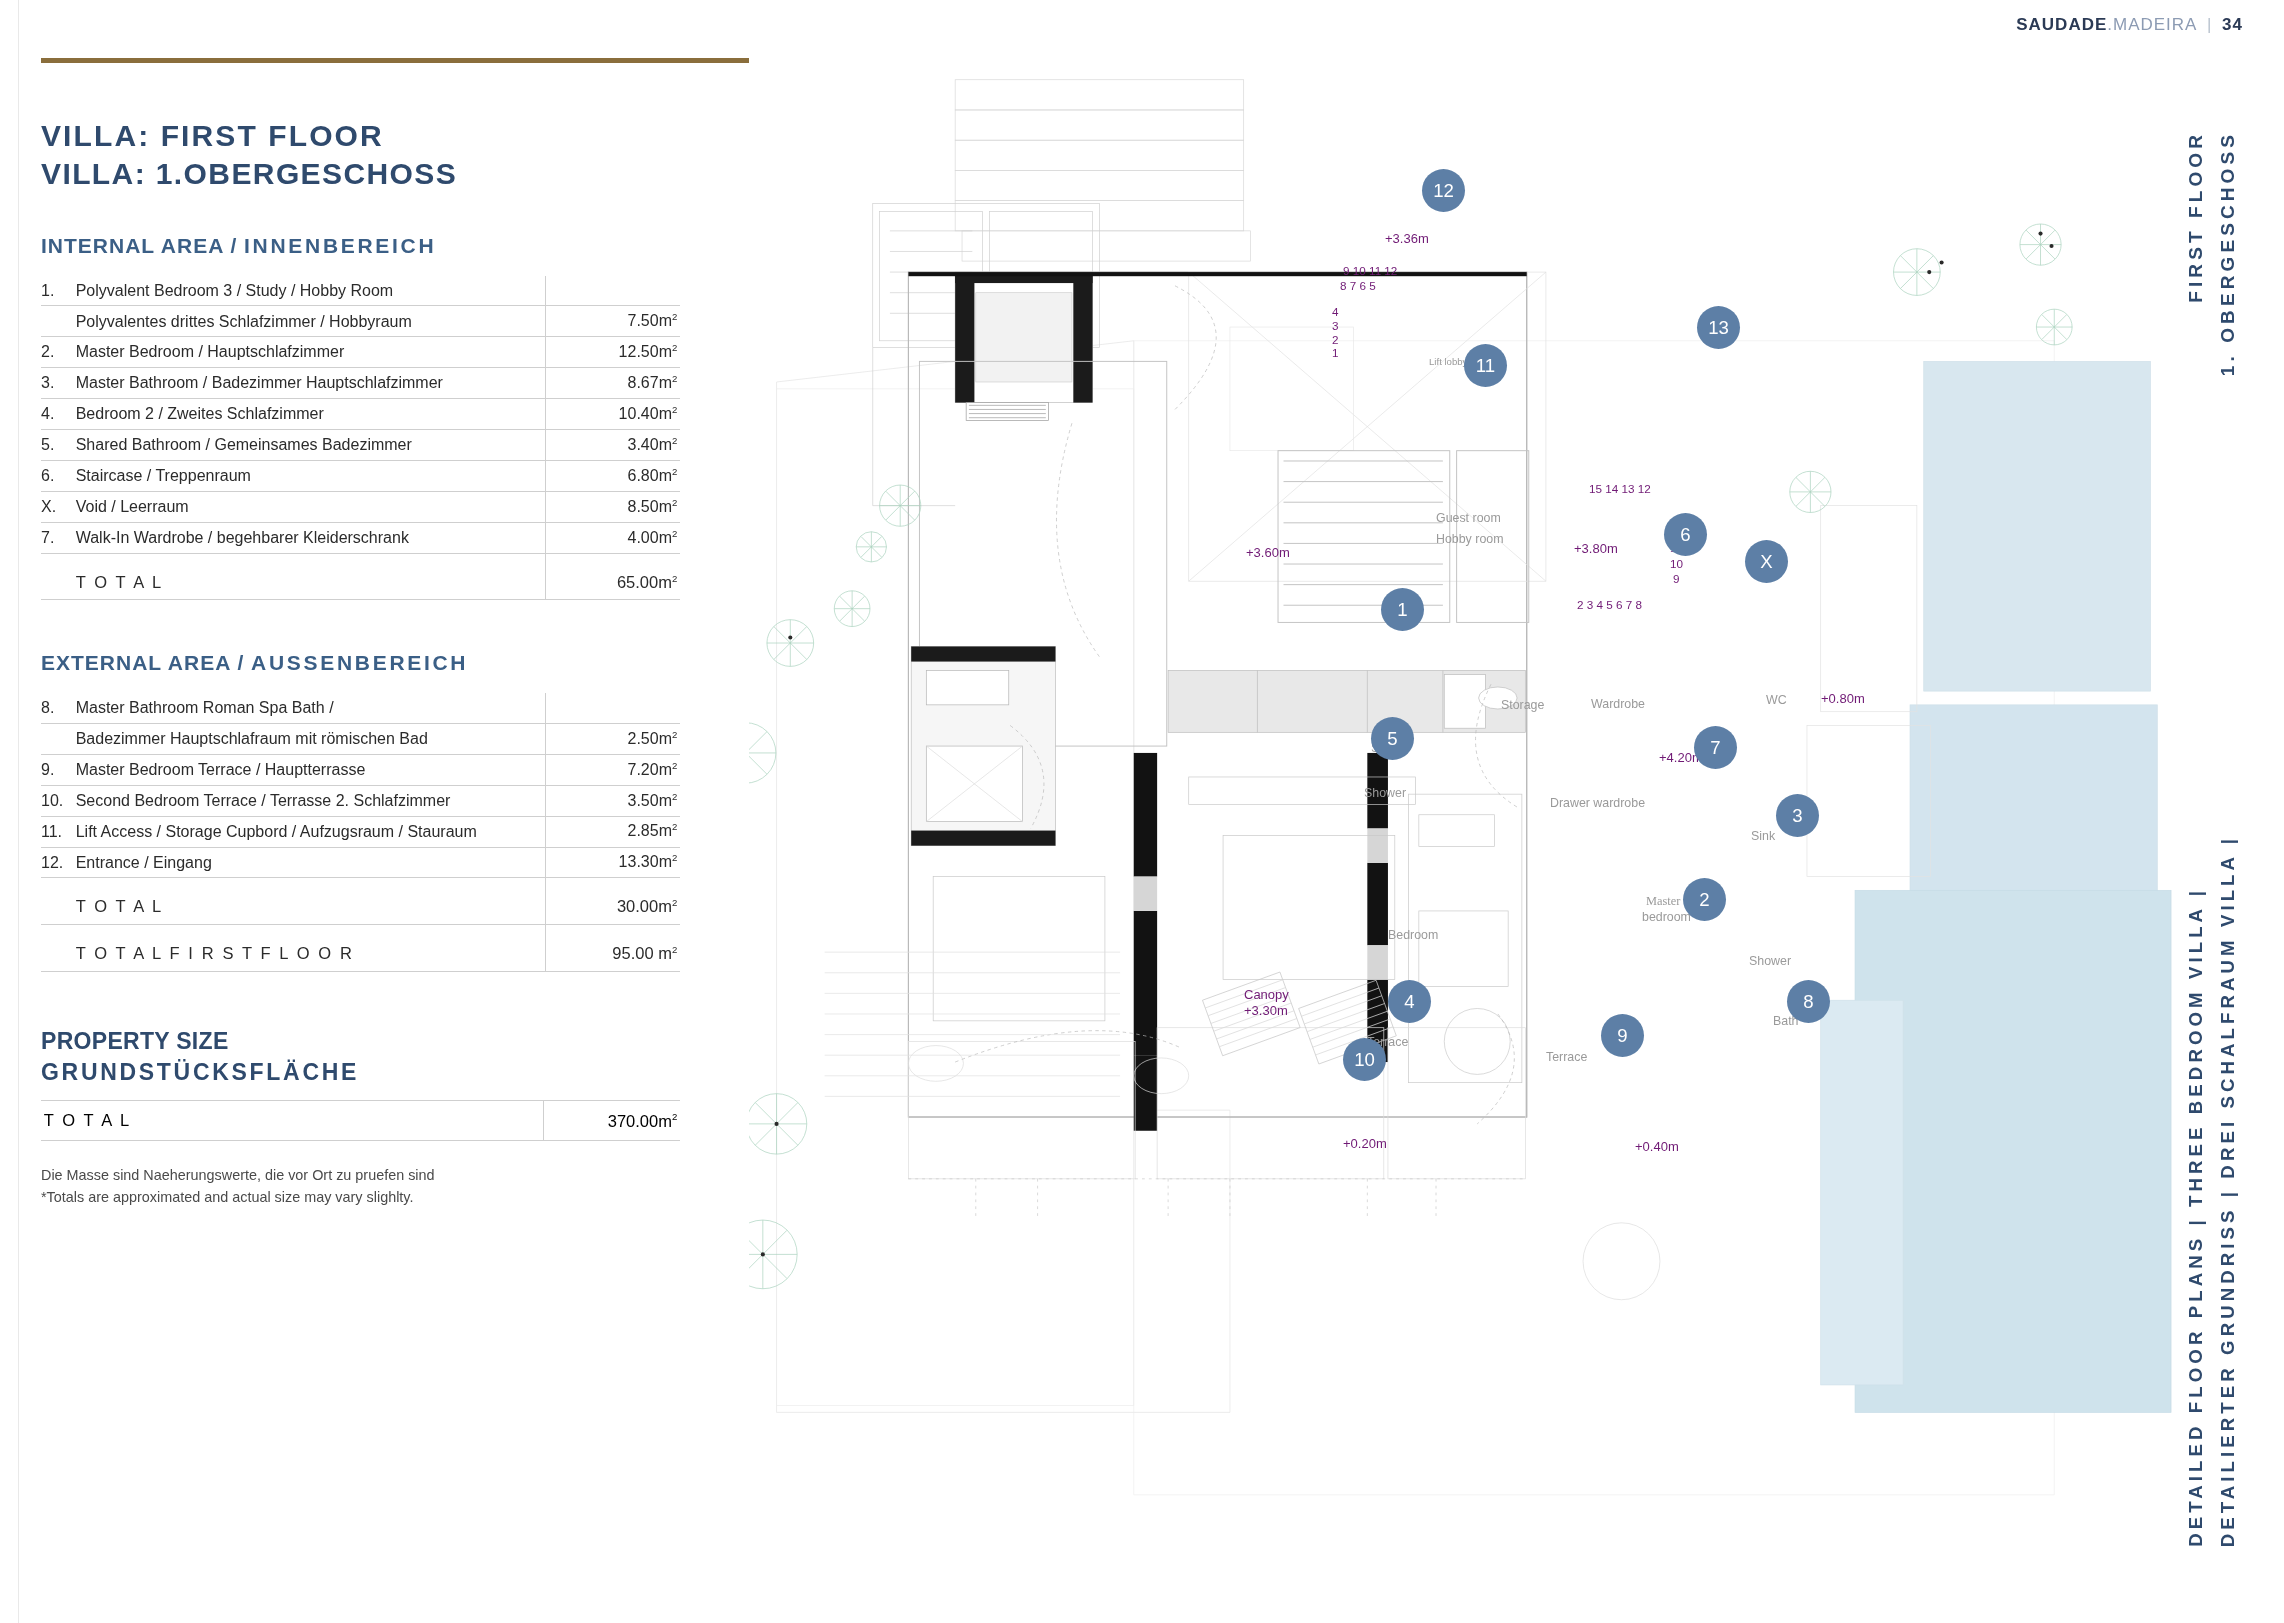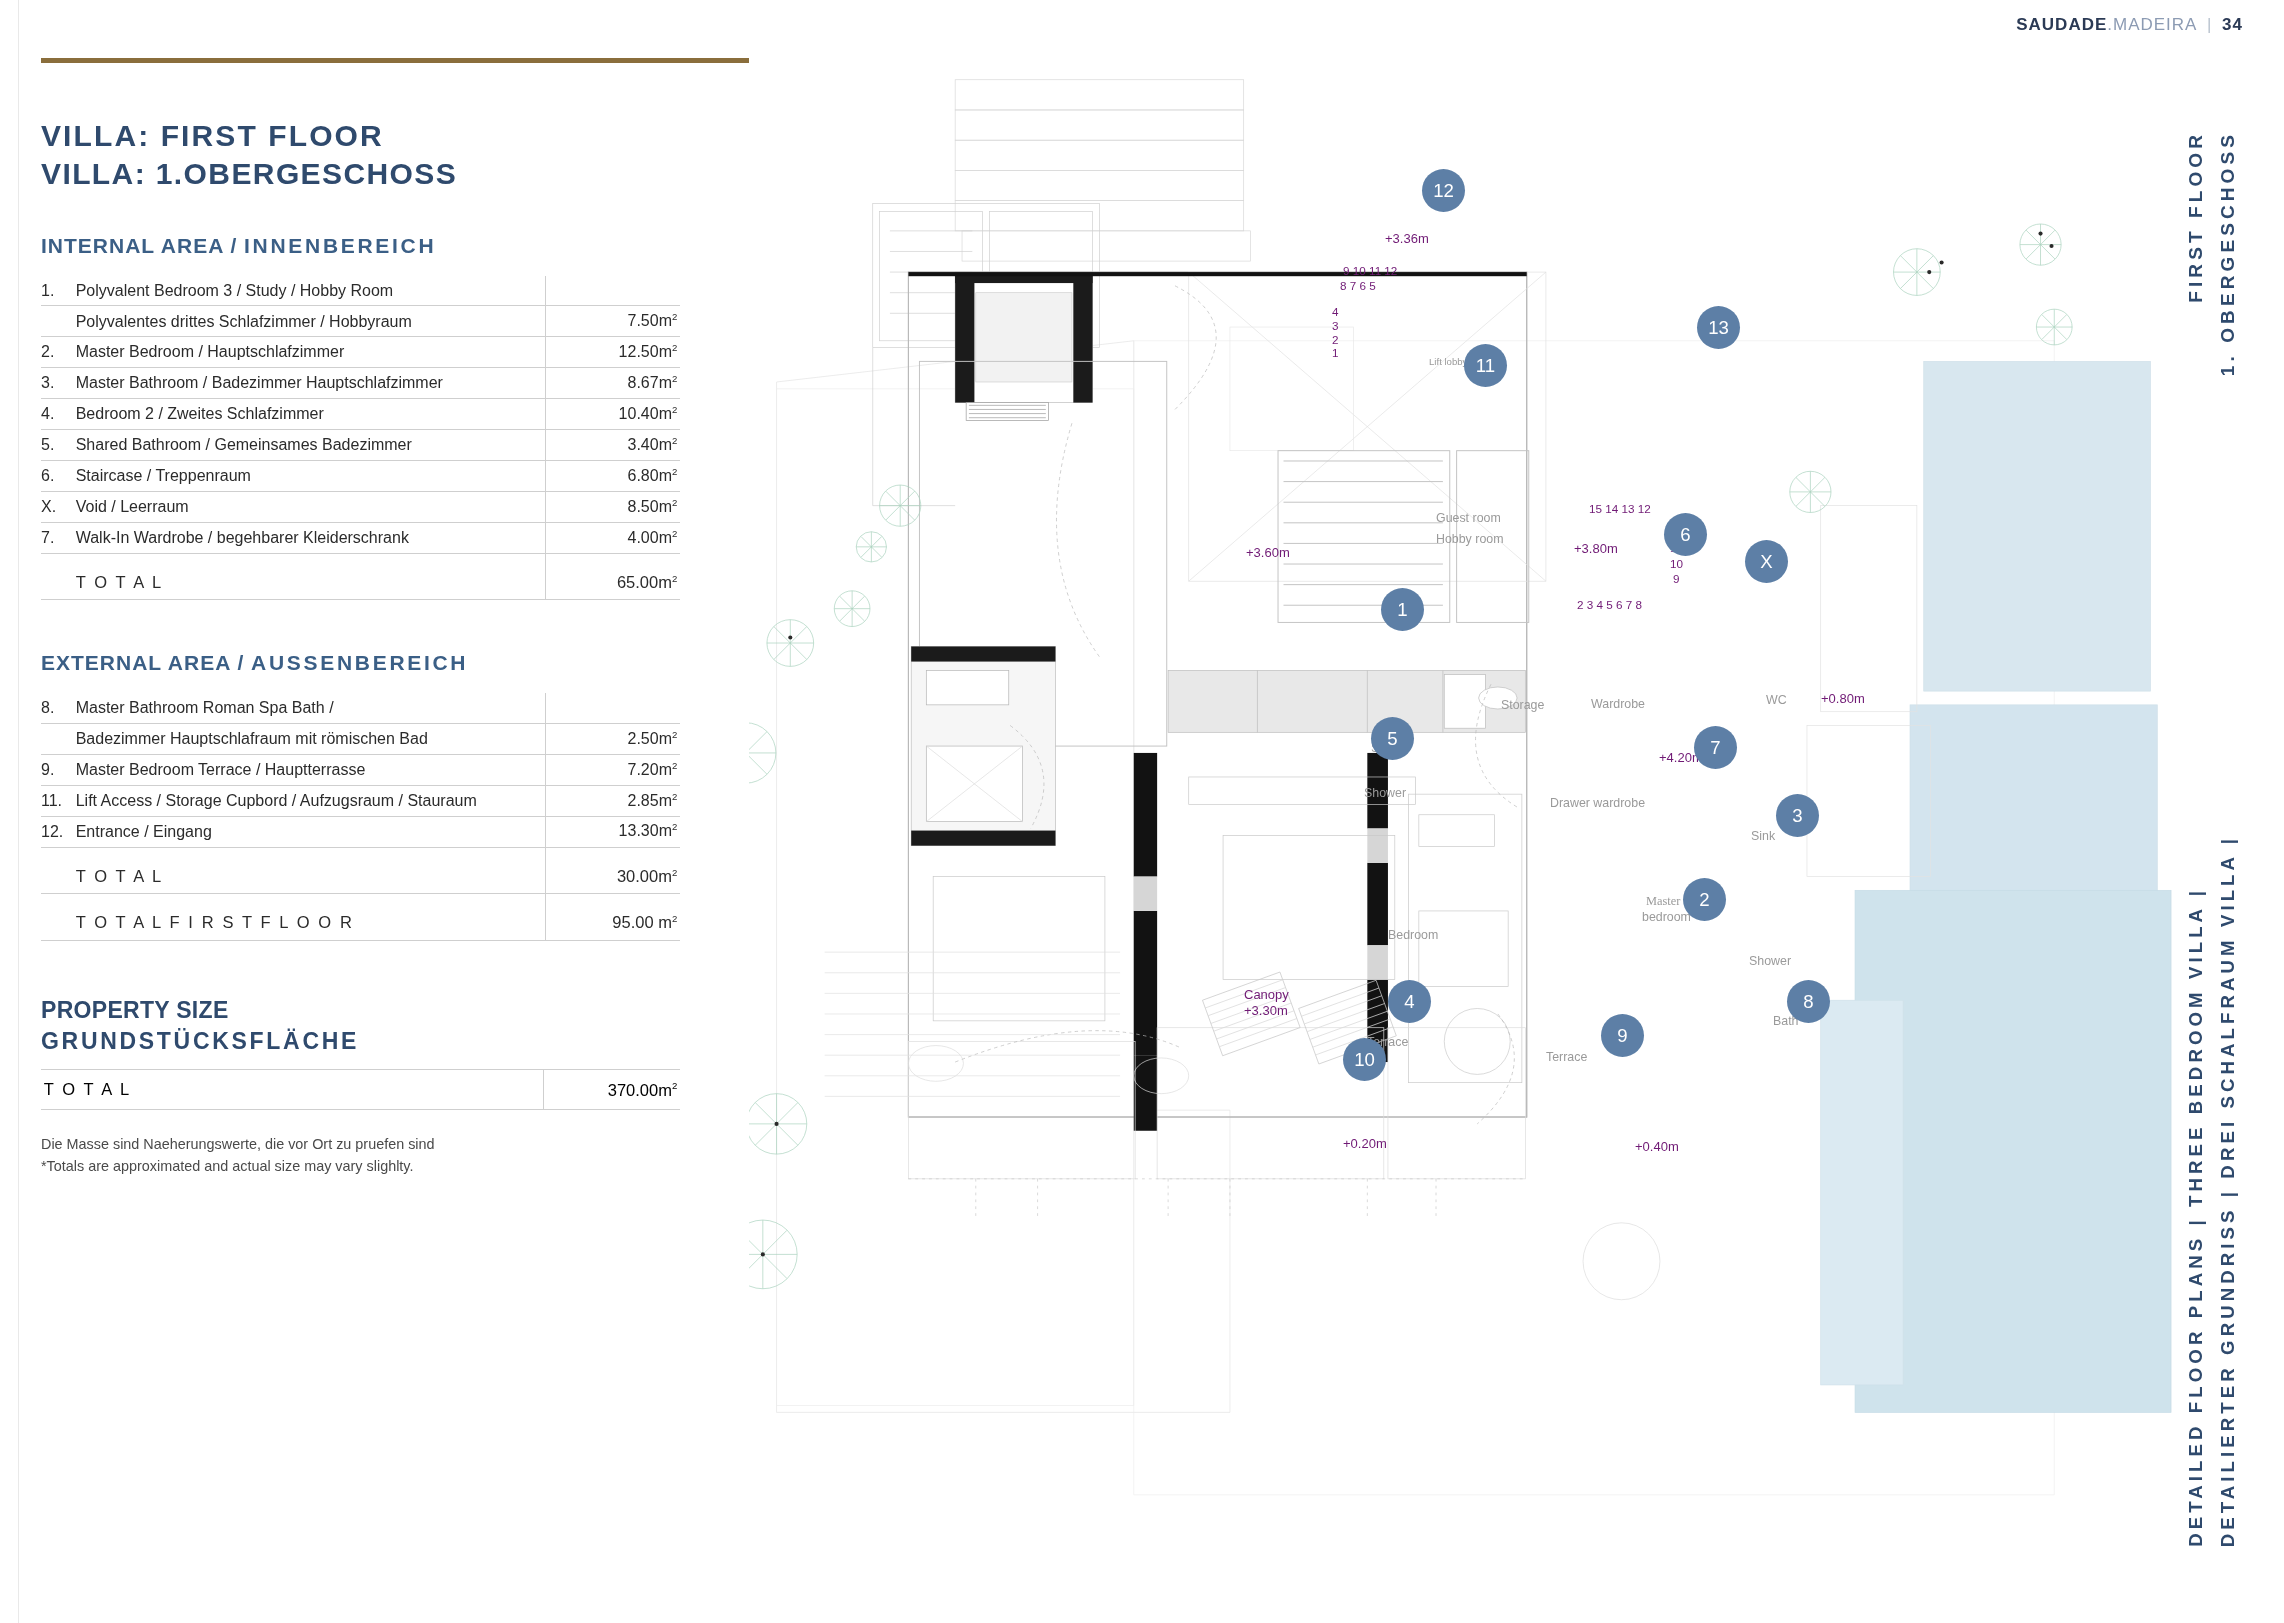--- a/index.html
+++ b/index.html
@@ -295,20 +295,25 @@
       </tr>
       <tr class="cont">
         <td class="num"></td>
         <td class="lbl">Badezimmer Hauptschlafraum mit römischen Bad</td>
         <td class="val"><span>2.50m</span><sup class="m">2</sup></td>
       </tr>
       <tr>
         <td class="num">9.</td>
         <td class="lbl">Master Bedroom Terrace / Hauptterrasse</td>
         <td class="val"><span>7.20m</span><sup class="m">2</sup></td>
+      </tr>
+      <tr>
+        <td class="num">10.</td>
+        <td class="lbl">Second Bedroom Terrace / Terrasse 2. Schlafzimmer</td>
+        <td class="val"><span>3.50m</span><sup class="m">2</sup></td>
       </tr>
       <tr>
         <td class="num">11.</td>
         <td class="lbl">Lift Access / Storage Cupbord / Aufzugsraum / Stauraum</td>
         <td class="val"><span>2.85m</span><sup class="m">2</sup></td>
       </tr>
       <tr>
         <td class="num">12.</td>
         <td class="lbl">Entrance / Eingang</td>
         <td class="val"><span>13.30m</span><sup class="m">2</sup></td>
@@ -587,21 +592,21 @@
   <div class="room-label" style="left:618px;  top:969px;">Terrace</div>
   <div class="room-label" style="left:797px; top:984px;">Terrace</div>
   <div class="room-label" style="left:680px;  top:290px; font-size:9.6px;">Lift lobby</div>
 
   <div class="mini-label" style="left:594px; top:198px;">9  10 11 12</div>
   <div class="mini-label" style="left:591px; top:213px;">8  7  6  5</div>
   <div class="mini-label" style="left:583px; top:239px;">4</div>
   <div class="mini-label" style="left:583px; top:253px;">3</div>
   <div class="mini-label" style="left:583px; top:267px;">2</div>
   <div class="mini-label" style="left:583px; top:280px;">1</div>
-  <div class="mini-label" style="left:840px; top:436px;">15 14 13 12</div>
+  <div class="mini-label" style="left:840px; top:416px;">15 14 13 12</div>
   <div class="mini-label" style="left:921px; top:475px;">11</div>
   <div class="mini-label" style="left:921px; top:491px;">10</div>
   <div class="mini-label" style="left:924px; top:506px;">9</div>
   <div class="mini-label" style="left:828px; top:532px;">2  3  4  5   6   7   8</div>
 
   <div class="mini-label" style="left:636px;  top:165px; font-size:13px;">+3.36m</div>
   <div class="mini-label" style="left:825px; top:475px; font-size:13px;">+3.80m</div>
   <div class="mini-label" style="left:497px;  top:479px; font-size:13px;">+3.60m</div>
   <div class="mini-label" style="left:1072px; top:625px; font-size:13px;">+0.80m</div>
   <div class="mini-label" style="left:910px; top:684px; font-size:13px;">+4.20m</div>

